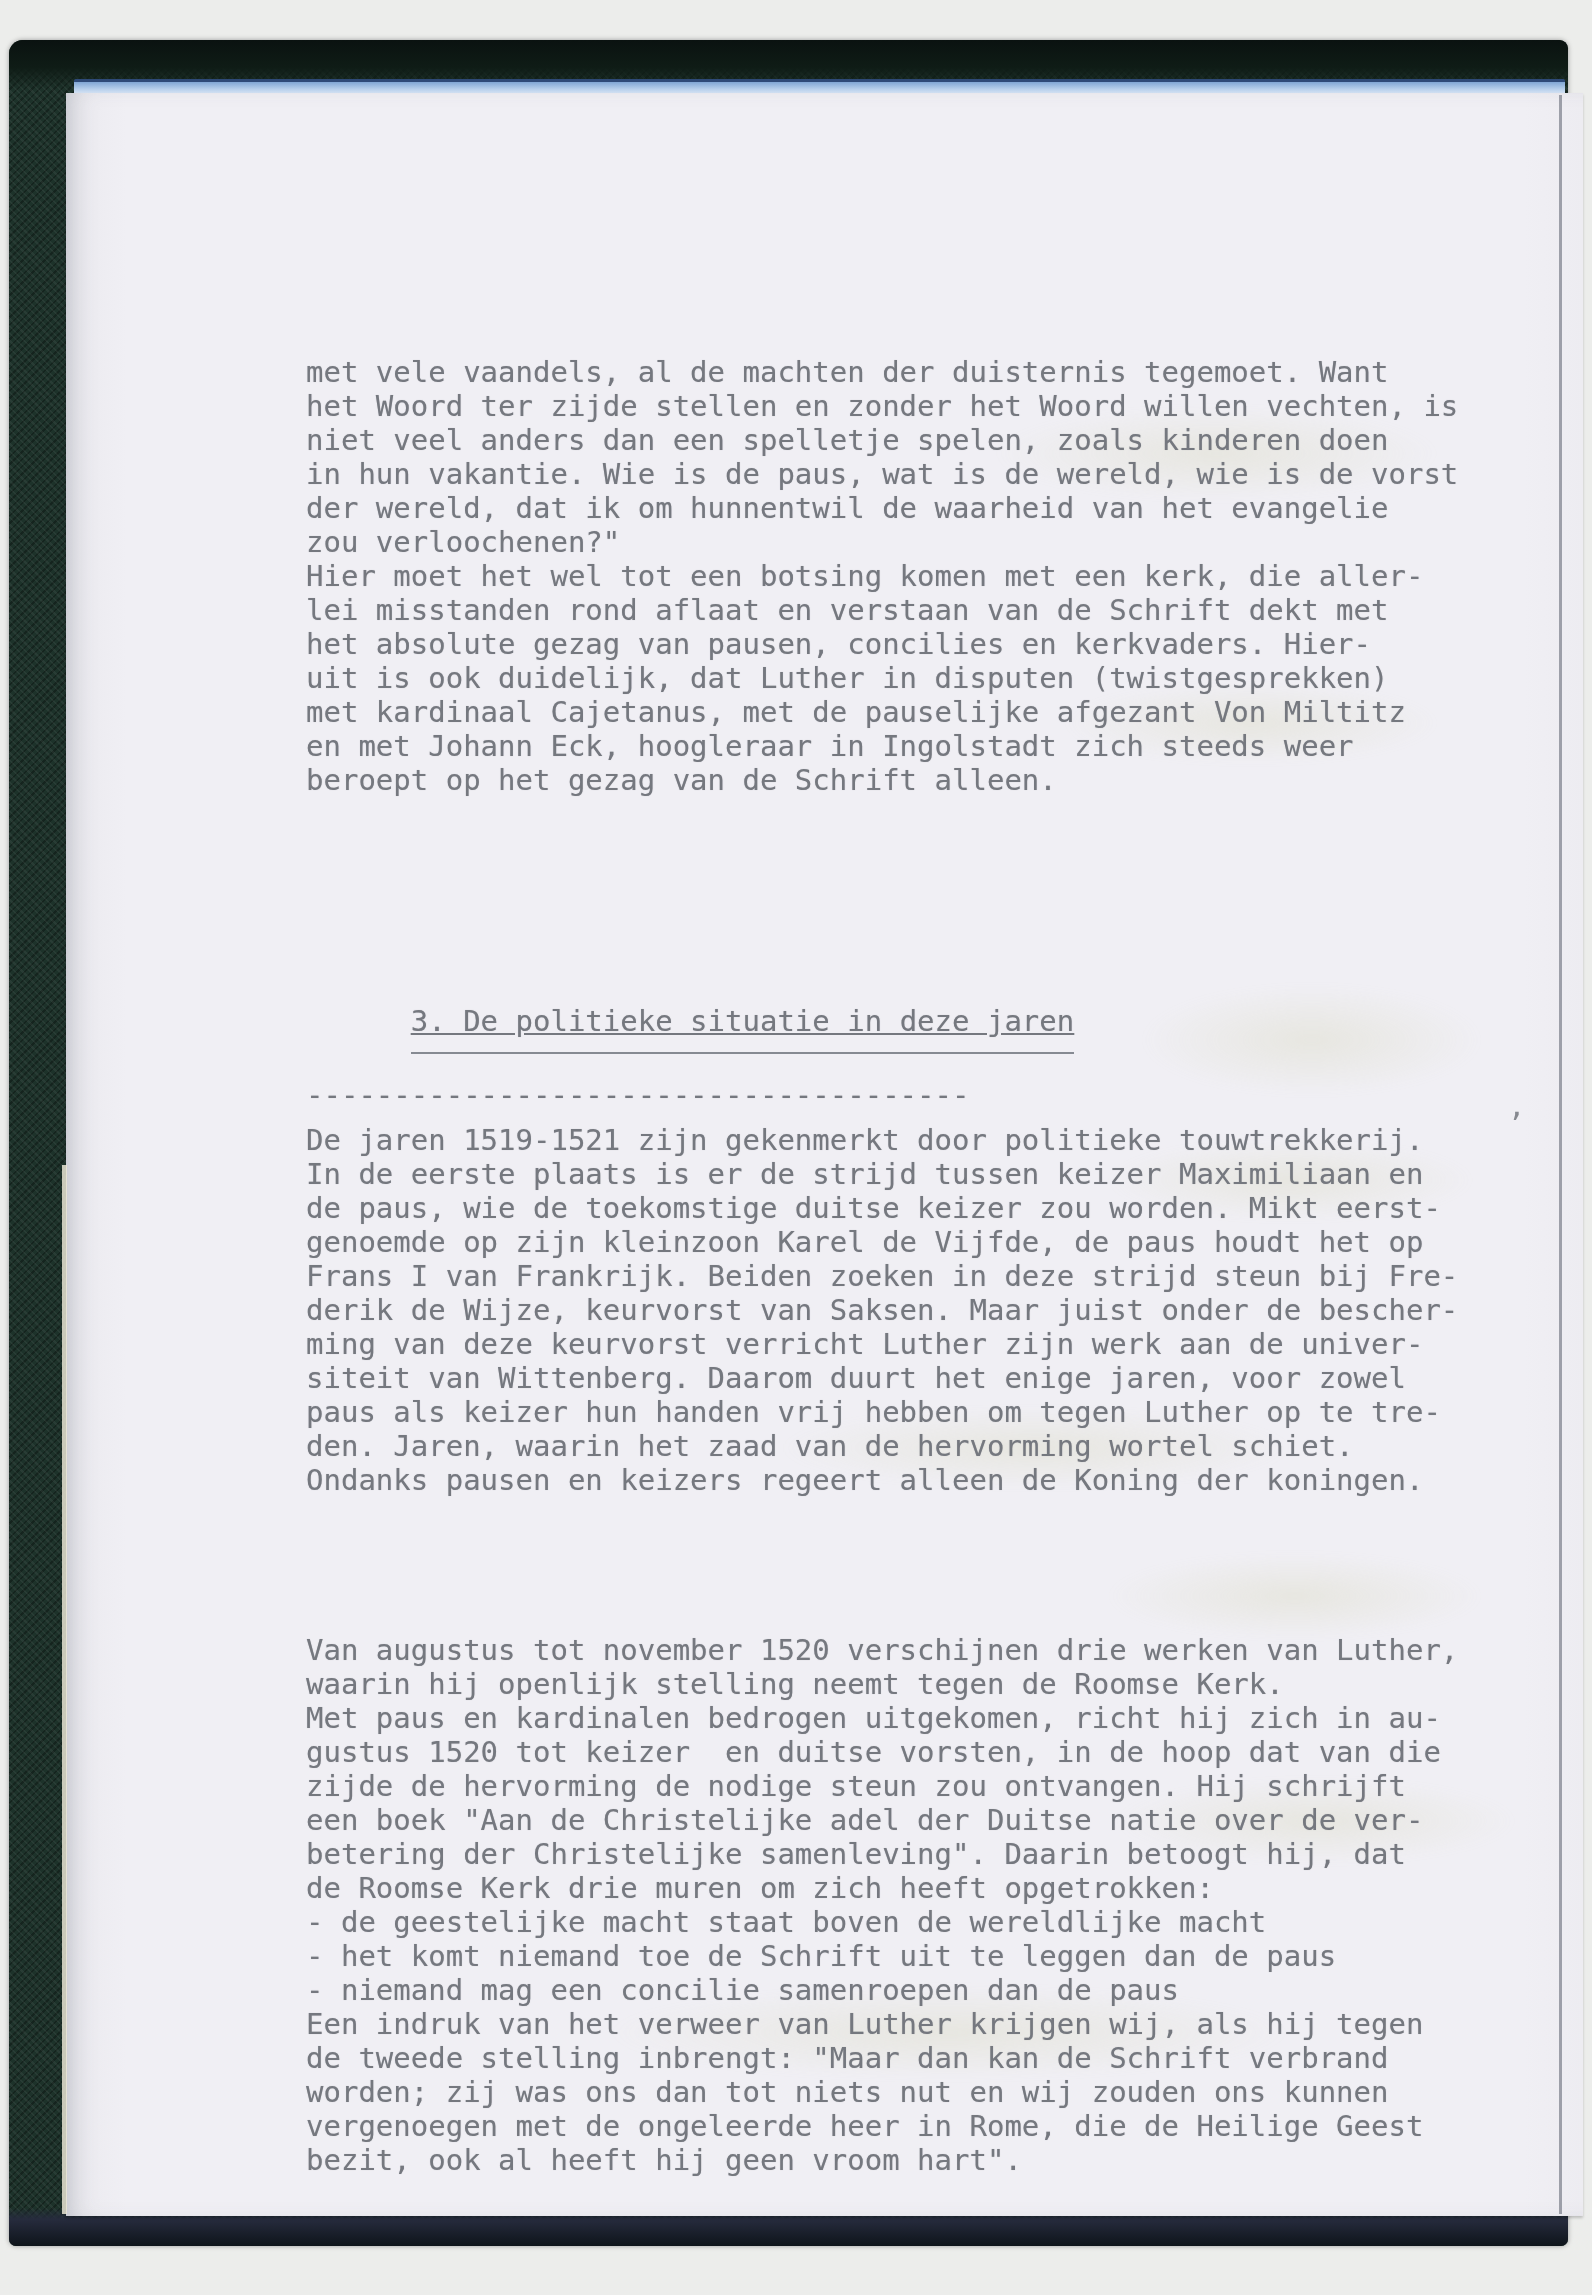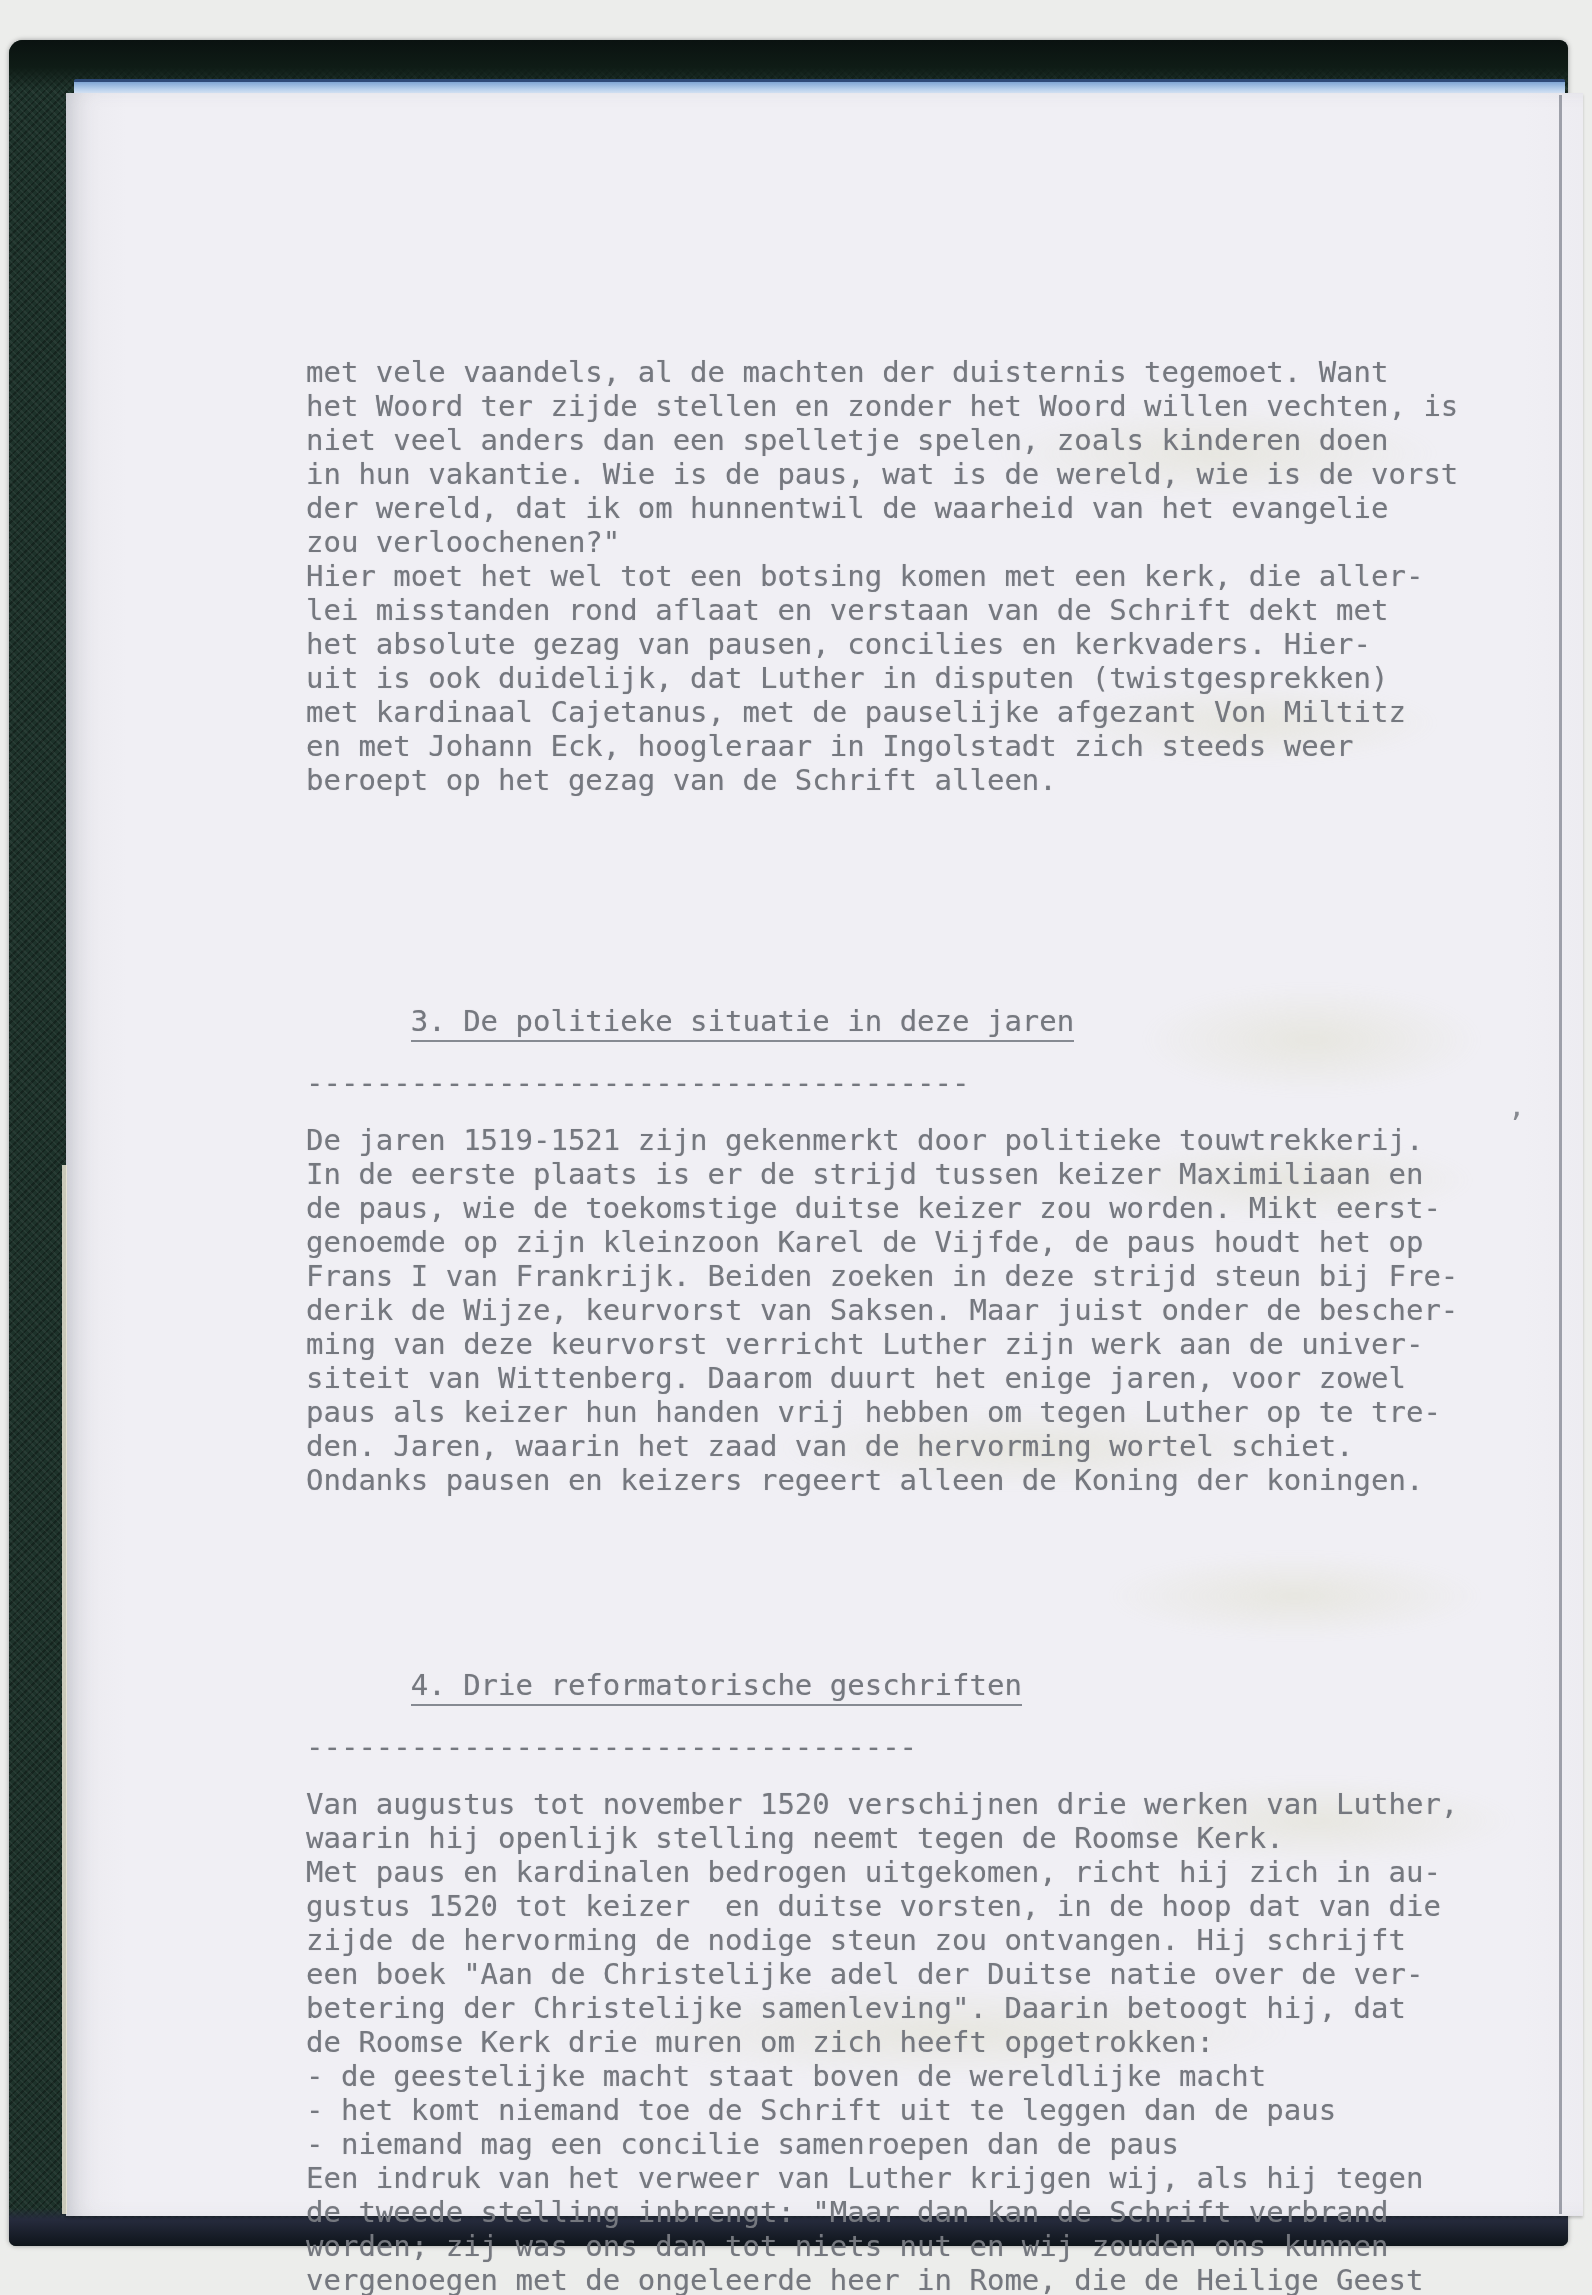--- a/index.html
+++ b/index.html
@@ -57,22 +57,23 @@
     white-space:pre;
     text-shadow:0 0 0.9px rgba(117,120,127,0.45);
   }
   .tline{height:34px;}
   .heading-block{height:51px;}
   .heading-block.h3{margin-top:71px;}
   .heading-block.h4{margin-top:35px;}
   .heading-text{
     display:inline-block;
     border-bottom:2.6px solid rgba(115,120,128,0.85);
-    padding-bottom:3px;
+    padding-bottom:15px;
     line-height:31px;
+    text-decoration:underline;
   }
   .dash-row{line-height:15.5px;height:17.3px;letter-spacing:0;}
   .para{}
   .para.p3{margin-top:0;}
   
   .smudge{
     position:absolute;border-radius:50%;
     background:radial-gradient(ellipse at center, rgba(208,208,172,0.5) 0%, rgba(208,208,172,0) 70%);
     filter:blur(4.3px);opacity:.55;pointer-events:none;
   }
@@ -111,24 +112,20 @@
 
     <div class="para p1"><div class="tline">met vele vaandels, al de machten der duisternis tegemoet. Want</div><div class="tline">het Woord ter zijde stellen en zonder het Woord willen vechten, is</div><div class="tline">niet veel anders dan een spelletje spelen, zoals kinderen doen</div><div class="tline">in hun vakantie. Wie is de paus, wat is de wereld, wie is de vorst</div><div class="tline">der wereld, dat ik om hunnentwil de waarheid van het evangelie</div><div class="tline">zou verloochenen?"</div><div class="tline">Hier moet het wel tot een botsing komen met een kerk, die aller-</div><div class="tline">lei misstanden rond aflaat en verstaan van de Schrift dekt met</div><div class="tline">het absolute gezag van pausen, concilies en kerkvaders. Hier-</div><div class="tline">uit is ook duidelijk, dat Luther in disputen (twistgesprekken)</div><div class="tline">met kardinaal Cajetanus, met de pauselijke afgezant Von Miltitz</div><div class="tline">en met Johann Eck, hoogleraar in Ingolstadt zich steeds weer</div><div class="tline">beroept op het gezag van de Schrift alleen.</div></div>
 
     <div class="heading-block h3">
       <span class="heading-text">3. De politieke situatie in deze jaren</span>
       <div class="dash-row">--------------------------------------</div>
     </div>
 
     <div class="para p2"><div class="tline">De jaren 1519-1521 zijn gekenmerkt door politieke touwtrekkerij.</div><div class="tline">In de eerste plaats is er de strijd tussen keizer Maximiliaan en</div><div class="tline">de paus, wie de toekomstige duitse keizer zou worden. Mikt eerst-</div><div class="tline">genoemde op zijn kleinzoon Karel de Vijfde, de paus houdt het op</div><div class="tline">Frans I van Frankrijk. Beiden zoeken in deze strijd steun bij Fre-</div><div class="tline">derik de Wijze, keurvorst van Saksen. Maar juist onder de bescher-</div><div class="tline">ming van deze keurvorst verricht Luther zijn werk aan de univer-</div><div class="tline">siteit van Wittenberg. Daarom duurt het enige jaren, voor zowel</div><div class="tline">paus als keizer hun handen vrij hebben om tegen Luther op te tre-</div><div class="tline">den. Jaren, waarin het zaad van de hervorming wortel schiet.</div><div class="tline">Ondanks pausen en keizers regeert alleen de Koning der koningen.</div></div>
 
-    <div class="heading-block h4">
-      <span class="heading-text">4. Drie reformatorische geschriften</span>
-      <div class="dash-row">-----------------------------------</div>
-    </div>
 
     <div class="para p3"><div class="tline">Van augustus tot november 1520 verschijnen drie werken van Luther,</div><div class="tline">waarin hij openlijk stelling neemt tegen de Roomse Kerk.</div><div class="tline">Met paus en kardinalen bedrogen uitgekomen, richt hij zich in au-</div><div class="tline">gustus 1520 tot keizer  en duitse vorsten, in de hoop dat van die</div><div class="tline">zijde de hervorming de nodige steun zou ontvangen. Hij schrijft</div><div class="tline">een boek "Aan de Christelijke adel der Duitse natie over de ver-</div><div class="tline">betering der Christelijke samenleving". Daarin betoogt hij, dat</div><div class="tline">de Roomse Kerk drie muren om zich heeft opgetrokken:</div><div class="tline">- de geestelijke macht staat boven de wereldlijke macht</div><div class="tline">- het komt niemand toe de Schrift uit te leggen dan de paus</div><div class="tline">- niemand mag een concilie samenroepen dan de paus</div><div class="tline">Een indruk van het verweer van Luther krijgen wij, als hij tegen</div><div class="tline">de tweede stelling inbrengt: "Maar dan kan de Schrift verbrand</div><div class="tline">worden; zij was ons dan tot niets nut en wij zouden ons kunnen</div><div class="tline">vergenoegen met de ongeleerde heer in Rome, die de Heilige Geest</div><div class="tline">bezit, ook al heeft hij geen vroom hart".</div></div>
 
     
 
   </div>
 
 </div>
 
 

